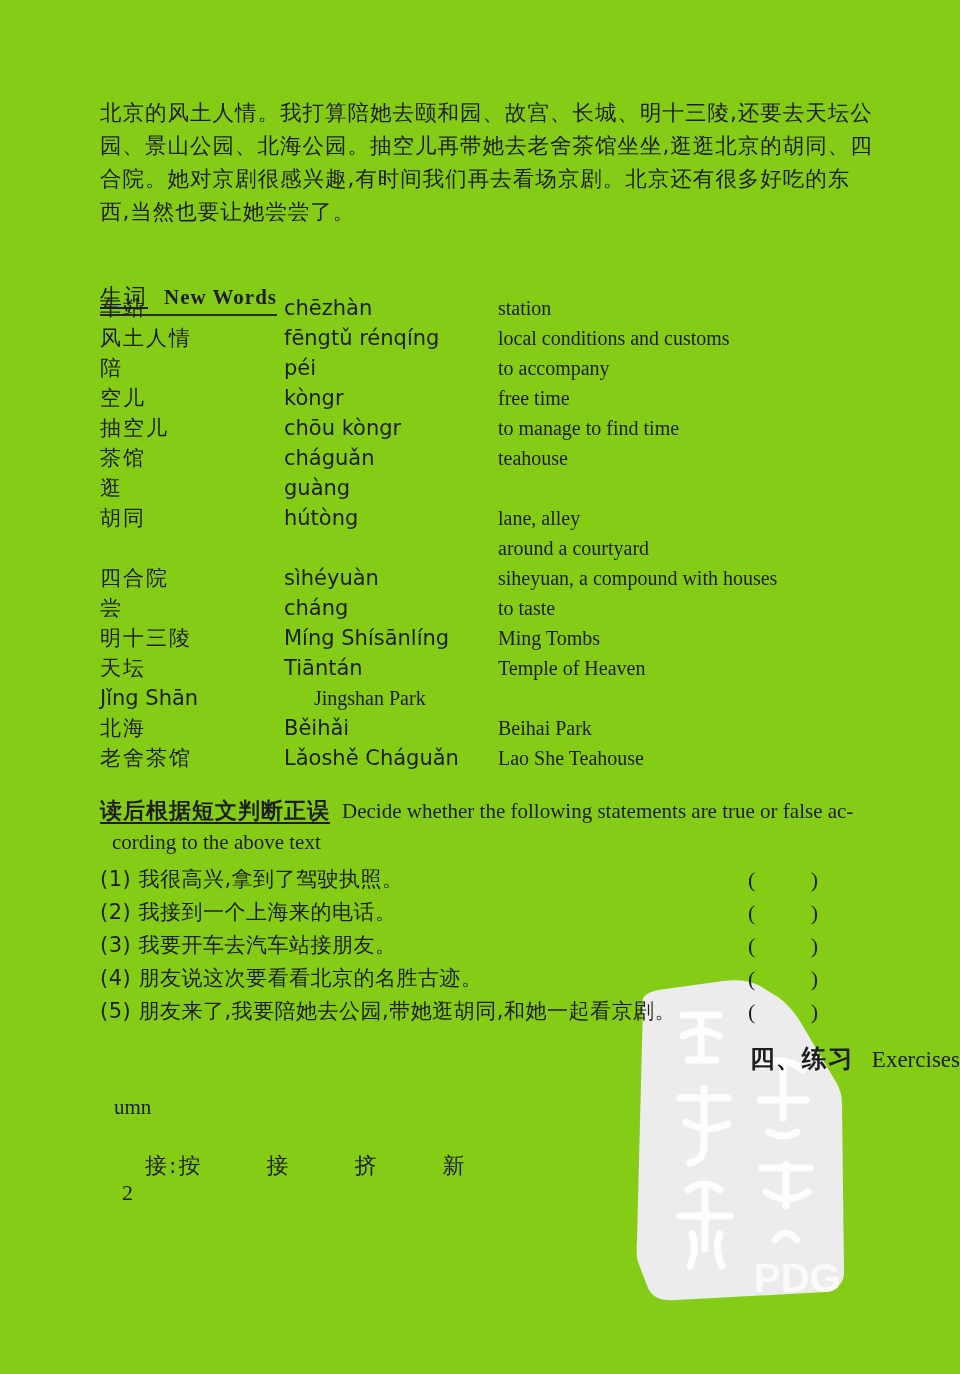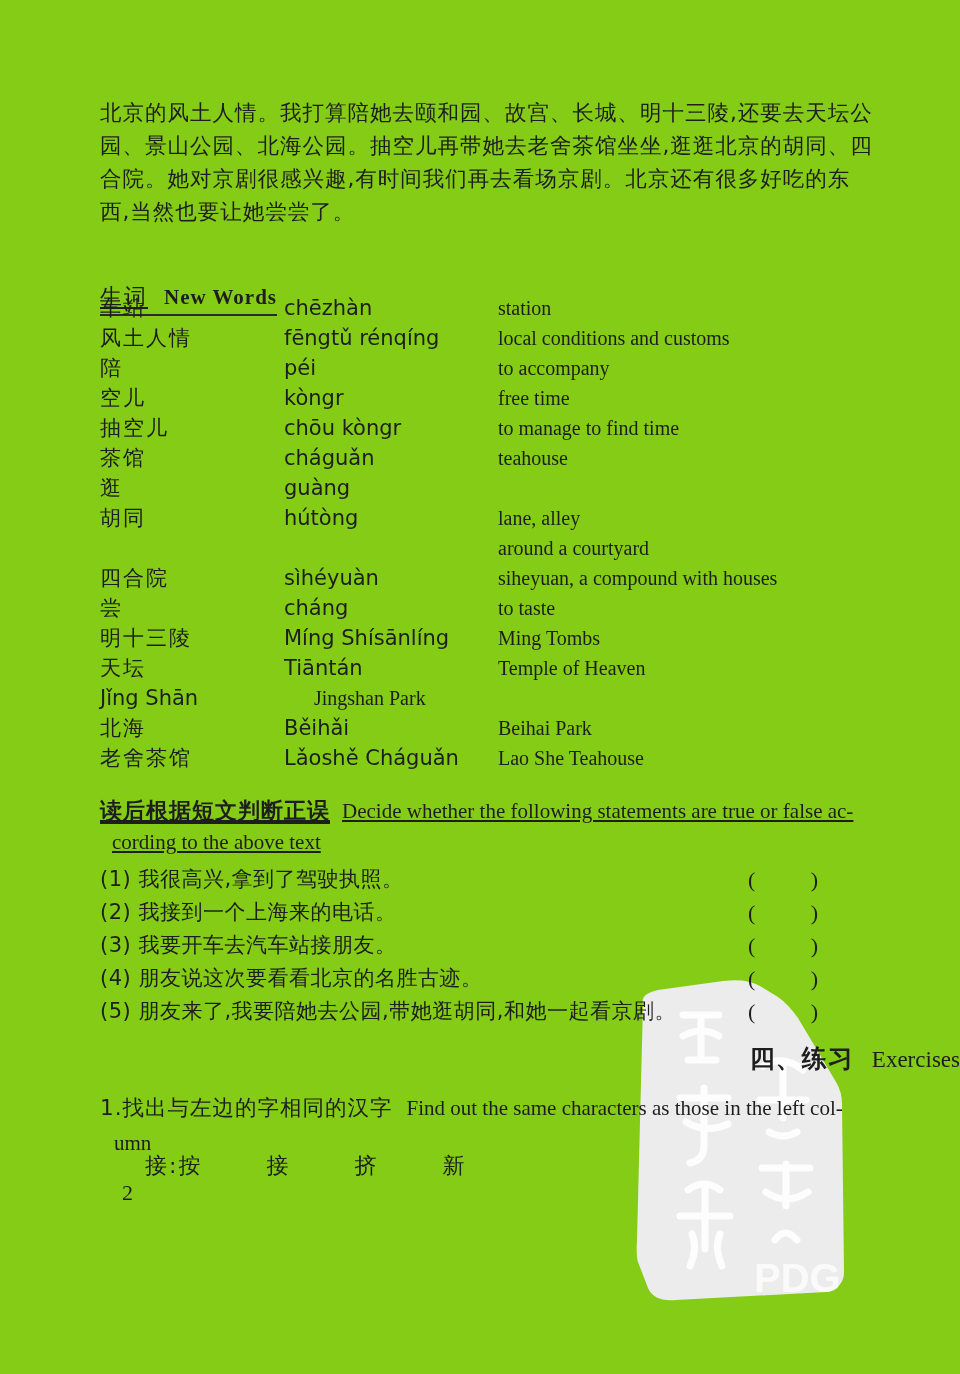--- a/index.html
+++ b/index.html
@@ -42,21 +42,21 @@
 
   
   .vocab { position:absolute; left:100px; top:293px; width:782px; }
   .vrow { display:flex; align-items:flex-end; }
   .vc-hanzi  { flex:0 0 184px; font-size:21px; line-height:30px; letter-spacing:2px; }
   .vc-pinyin { flex:0 0 214px; font-size:21px; line-height:30px; font-family:"DejaVu Sans", sans-serif; }
   .vc-en     { flex:1 1 auto;  font-size:20px; line-height:30px; font-family:"Liberation Serif", serif; }
 
   
   .judge { position:absolute; left:100px; top:795px; width:782px; }
-  .judge-head { font-size:21px; line-height:31px;text-decoration:underline; }
+  .judge-head { font-size:21px; line-height:31px; }
   .judge-zh {
     font-size:22px; font-weight:bold; letter-spacing:1px;
     text-decoration:underline; text-underline-offset:4px;
   }
   .en-serif { font-family:"Liberation Serif", serif; }
   .judge-head .en-serif { margin-left:12px; font-size:21px; }
   .judge-items { margin-top:5px; }
   .jrow { display:flex; line-height:33px; }
   .jtext { flex:0 0 648px; font-size:21px; letter-spacing:0.5px; }
   .jparens {
@@ -244,23 +244,20 @@
             </span>
         </div>
       </div>
     </div>
 
     <div class="ex-title">
       <span class="ex-title-zh">四、练习</span><span class="ex-title-en">Exercises</span>
     </div>
 
     <div class="ex1">
-      <div>
-        <span class="ex1-zh">1.找出与左边的字相同的汉字</span><span class="en-serif">Find out the same characters as those in the left col-</span>
-      </div>
       <div class="en-serif">umn</div>
     </div>
 
     <div class="chars-line">
       <span class="lead">接:按</span><span class="opt">接</span><span class="opt">挤</span><span class="opt">新</span>
     </div>
 
     <div class="page-num">2</div>
 
   </div>

